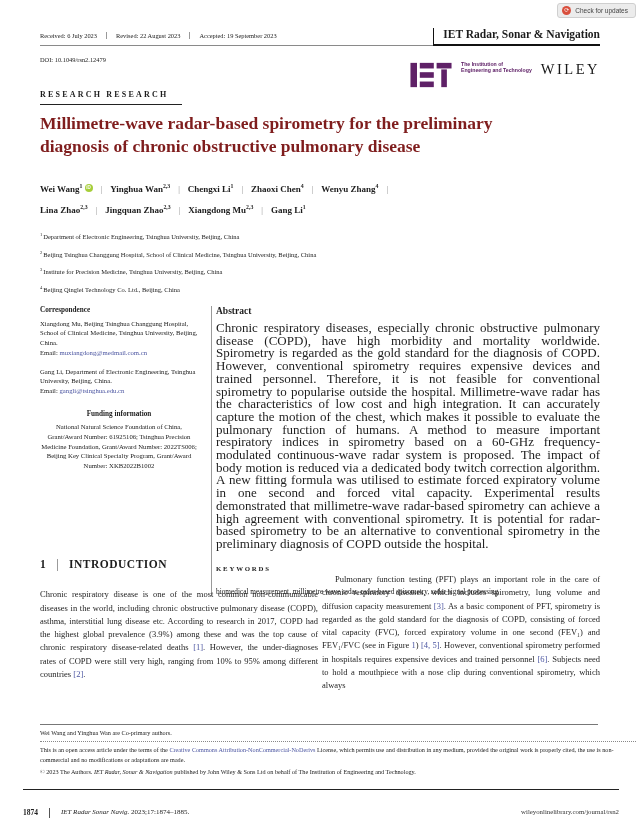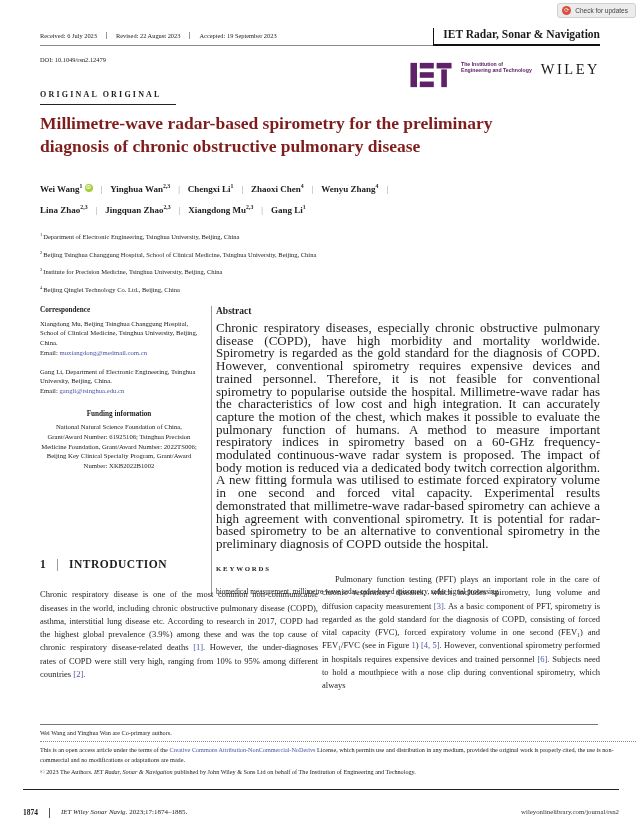--- a/index.html
+++ b/index.html
@@ -118,21 +118,21 @@
       <rect x="28" y="2" width="16" height="6" fill="#5f2167"></rect>
       <rect x="33" y="9" width="6" height="19" fill="#5f2167"></rect>
     </svg>
     <div class="iet-tagline">
       <div>The Institution of</div>
       <div>Engineering and Technology</div>
     </div>
     <div class="wiley">WILEY</div>
   </div>
 
-  <div class="article-type">ORIGINAL ORIGINAL</div>
+  <div class="article-type">RESEARCH RESEARCH</div>
 
   <h1 class="title">Millimetre-wave radar-based spirometry for the preliminary diagnosis of chronic obstructive pulmonary disease</h1>
 
   <div class="authors"><span><span>Wei Wang</span><sup>1</sup><span class="orcid">iD</span></span><span class="asep">|</span><span><span>Yinghua Wan</span><sup>2,3</sup></span><span class="asep">|</span><span><span>Chengxi Li</span><sup>1</sup></span><span class="asep">|</span><span><span>Zhaoxi Chen</span><sup>4</sup></span><span class="asep">|</span><span><span>Wenyu Zhang</span><sup>4</sup></span><span class="asep">|</span><br><span><span>Lina Zhao</span><sup>2,3</sup></span><span class="asep">|</span><span><span>Jingquan Zhao</span><sup>2,3</sup></span><span class="asep">|</span><span><span>Xiangdong Mu</span><sup>2,3</sup></span><span class="asep">|</span><span><span>Gang Li</span><sup>1</sup></span></div>
 
   <div class="affils">
       <div class="affil"><sup>1</sup>Department of Electronic Engineering, Tsinghua University, Beijing, China</div>
       <div class="affil"><sup>2</sup>Beijing Tsinghua Changgung Hospital, School of Clinical Medicine, Tsinghua University, Beijing, China</div>
       <div class="affil"><sup>3</sup>Institute for Precision Medicine, Tsinghua University, Beijing, China</div>
       <div class="affil"><sup>4</sup>Beijing Qinglei Technology Co. Ltd., Beijing, China</div>
@@ -183,18 +183,18 @@
     <div>Wei Wang and Yinghua Wan are Co-primary authors.</div>
     <div class="fn-dotted"></div>
     <div><span>This is an open access article under the terms of the </span><span class="link">Creative Commons Attribution-NonCommercial-NoDerivs</span><span> License, which permits use and distribution in any medium, provided the original work is properly cited, the use is non-commercial and no modifications or adaptations are made.</span></div>
     <div class="fn-copyright"><span>© 2023 The Authors. </span><span class="it">IET Radar, Sonar &amp; Navigation</span><span> published by John Wiley &amp; Sons Ltd on behalf of The Institution of Engineering and Technology.</span></div>
   </div>
 
   <div class="footer">
     <span class="page-num">1874</span>
     <span class="f-sep"></span>
     <span class="f-cite">
-      <span class="it">IET Wiley Sonar Navig.</span><span> 2023;17:1874–1885.</span>
+      <span class="it">IET Radar Sonar Navig.</span><span> 2023;17:1874–1885.</span>
     </span>
     <span class="f-url link">wileyonlinelibrary.com/journal/rsn2</span>
   </div>
 
 </div>
 
 </body></html>

